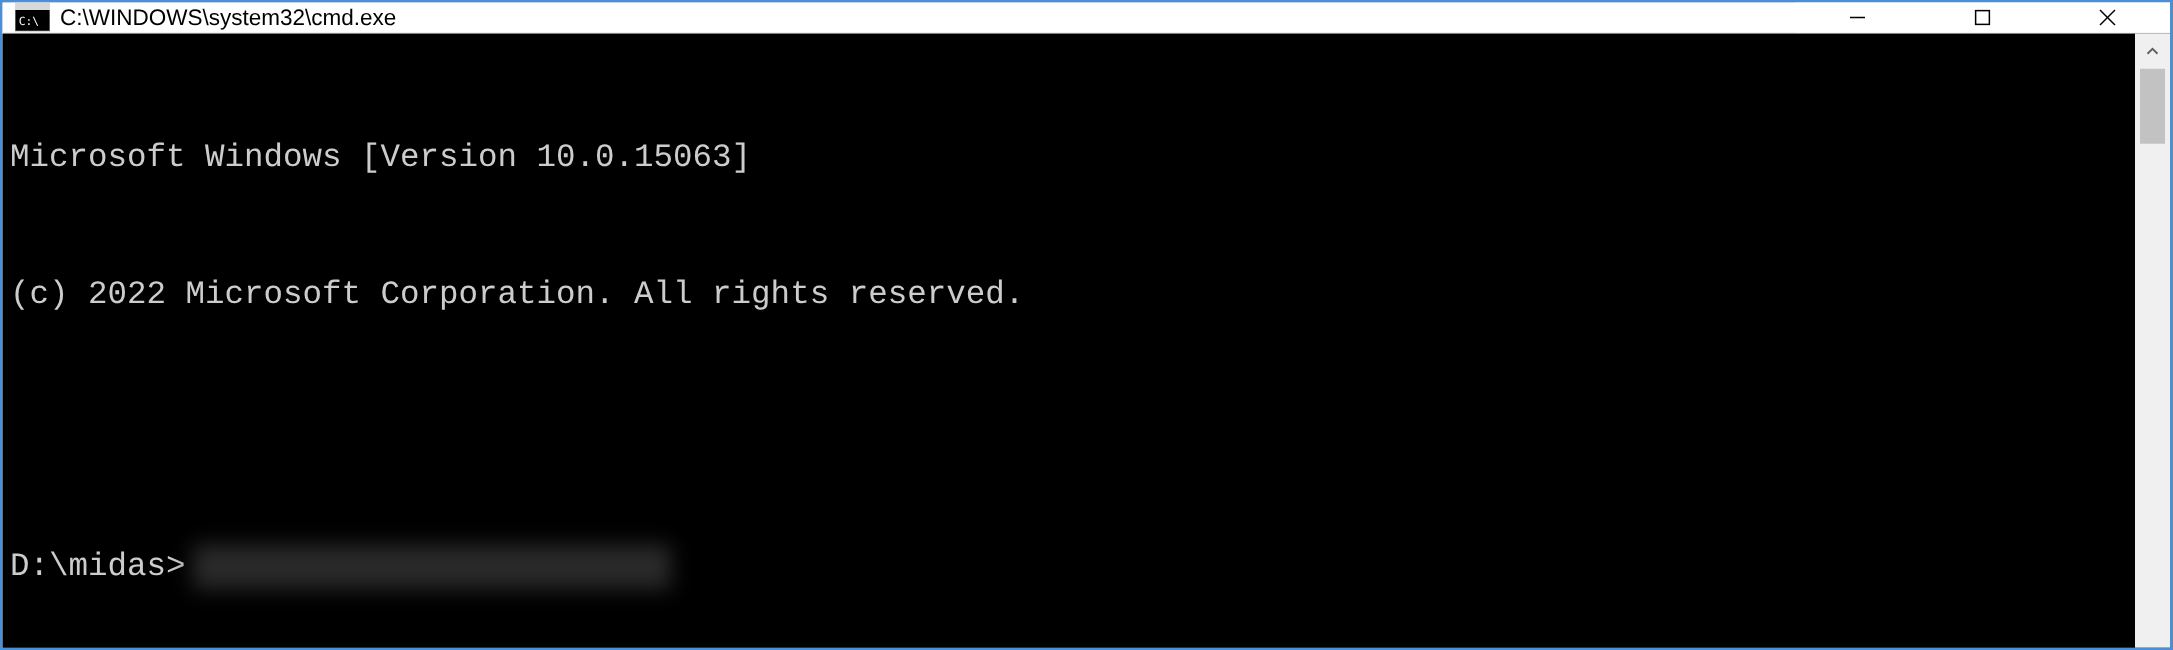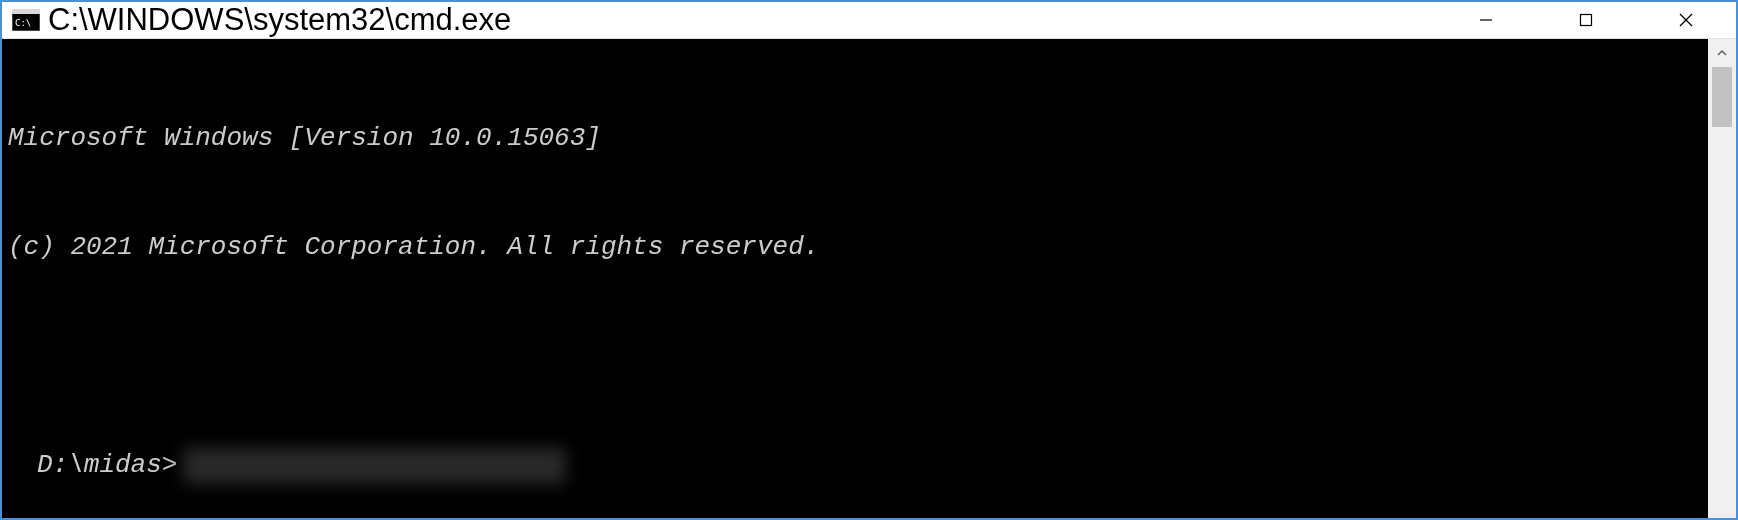--- a/index.html
+++ b/index.html
@@ -24,21 +24,21 @@
     .app-icon {
       width: 28px;
       height: 24px;
       margin-right: 8px;
       display: inline-flex;
       align-items: center;
       justify-content: center;
     }
     .app-icon svg { display: block; }
     .title-text {
-      font-size: 31px;
+      font-size: 18px;
       color: #000;
       flex: 1;
     }
     .window-controls {
       display: flex;
       height: 100%;
     }
     .win-btn {
       width: 100px;
       height: 100%;
@@ -58,22 +58,22 @@
       flex: 1;
       background: #000;
       color: #ccc;
       font-family: Consolas, "Courier New", monospace;
       font-size: 26px;
       line-height: 1.4;
       padding: 8px 0 8px 6px;
       white-space: pre;
       overflow: hidden;
     }
-    .term-line { min-height: 1.4em; font-style: italic; }
-    .cmd-line { display: flex; align-items: flex-start; flex-wrap: nowrap; margin-left: 29px; }
+    .term-line { min-height: 1.4em; }
+    .cmd-line { display: flex; align-items: flex-start; flex-wrap: nowrap; }
     .blurred {
       display: inline-block;
       background: #262626;
       filter: blur(8px);
       color: #3a3a3a;
       margin: 0 6px;
       padding: 0 4px;
       border-radius: 3px;
     }
     .scrollbar {
@@ -137,21 +137,21 @@
         <line x1="2" y1="2" x2="14" y2="14" stroke="#000" stroke-width="1.2"></line>
         <line x1="14" y1="2" x2="2" y2="14" stroke="#000" stroke-width="1.2"></line>
       </svg>
     </div>
   </div>
 </div>
 
 <div class="content-area">
   <div class="terminal">
     <div class="term-line">Microsoft Windows [Version 10.0.15063]</div>
-    <div class="term-line">(c) 2021 Microsoft Corporation. All rights reserved.</div>
+    <div class="term-line">(c) 2022 Microsoft Corporation. All rights reserved.</div>
     <div class="term-line"></div>
     <div class="term-line cmd-line"><span>D:\midas&gt;</span><span class="blurred">xxxxxxxxxxxxxxxxxxxxxxxx</span></div>
     
     
     
   </div>
   <div class="scrollbar">
     <div class="scroll-arrow">
       <svg width="14" height="14" viewBox="0 0 14 14">
           <polyline points="3,9 7,5 11,9" fill="none" stroke="#606060" stroke-width="1.5"></polyline>

